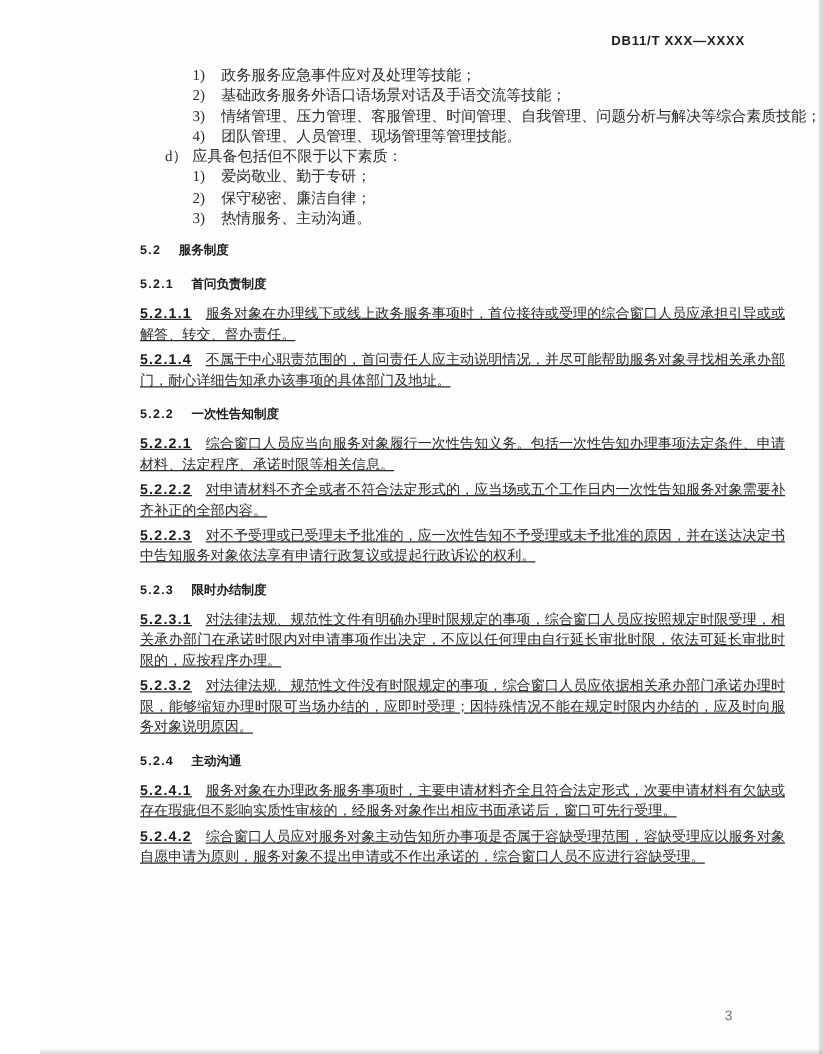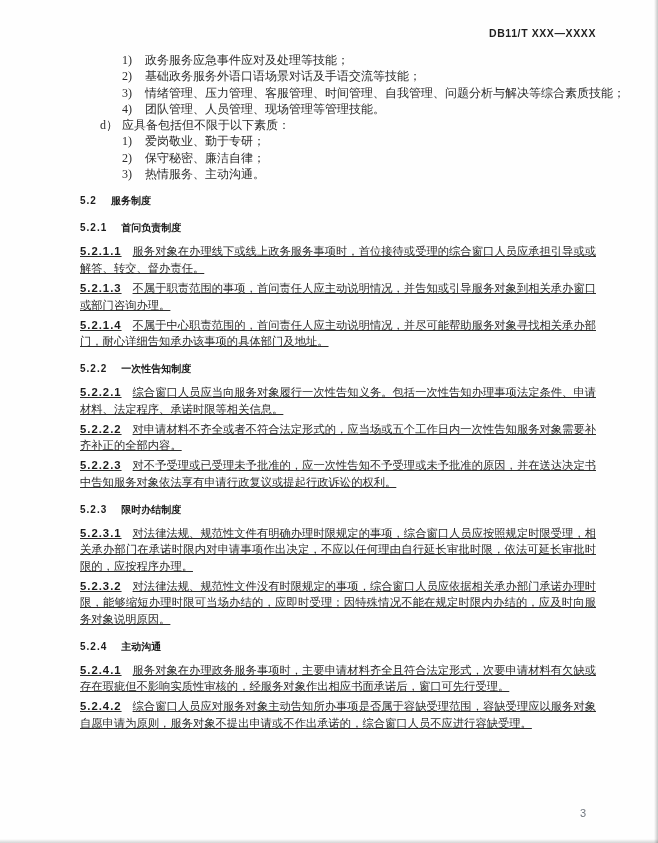--- a/index.html
+++ b/index.html
@@ -2,21 +2,21 @@
 <html><head>
 <meta charset="utf-8">
 <style>
   html,body{margin:0;padding:0;}
   body{
     width:658px;height:843px;position:relative;overflow:hidden;
     background:#ffffff;
     font-family:"Liberation Serif","DejaVu Serif",serif;
     color:#2b2b2b;
   }
-  .page{position:absolute;inset:0;background:#fefefe;}
+  .page{position:absolute;inset:0;background:#fefefe;margin-left:32px;}
   .edge-right{position:absolute;top:0;right:0;width:4px;height:100%;
     background:linear-gradient(to right,rgba(0,0,0,0),rgba(0,0,0,0.22));}
   .edge-bottom{position:absolute;left:0;bottom:0;width:100%;height:4px;
     background:linear-gradient(to bottom,rgba(0,0,0,0),rgba(0,0,0,0.16));}
 
   .doc-header{
     position:absolute;top:27px;right:62px;
     font-family:"Liberation Sans","DejaVu Sans",sans-serif;
     font-weight:bold;font-size:10.5px;letter-spacing:0.6px;color:#1f1f1f;
   }
@@ -65,21 +65,20 @@
       <div class="li li2"><span class="marker">2)</span><span class="li-text">基础政务服务外语口语场景对话及手语交流等技能；</span></div>
       <div class="li li2"><span class="marker">3)</span><span class="li-text">情绪管理、压力管理、客服管理、时间管理、自我管理、问题分析与解决等综合素质技能；</span></div>
       <div class="li li2"><span class="marker">4)</span><span class="li-text">团队管理、人员管理、现场管理等管理技能。</span></div>
       <div class="li li1"><span class="marker">d）</span><span class="li-text">应具备包括但不限于以下素质：</span></div>
       <div class="li li2"><span class="marker">1)</span><span class="li-text">爱岗敬业、勤于专研；</span></div>
       <div class="li li2"><span class="marker">2)</span><span class="li-text">保守秘密、廉洁自律；</span></div>
       <div class="li li2"><span class="marker">3)</span><span class="li-text">热情服务、主动沟通。</span></div>
       <div class="h h2"><span class="hnum">5.2</span><span class="htitle">服务制度</span></div>
       <div class="h h3"><span class="hnum">5.2.1</span><span class="htitle">首问负责制度</span></div>
       <p class="para"><span class="pnum">5.2.1.1</span><span class="ptext">服务对象在办理线下或线上政务服务事项时，首位接待或受理的综合窗口人员应承担引导或或解答、转交、督办责任。</span></p>
-      <p class="para"><span class="pnum">5.2.1.3</span><span class="ptext">不属于职责范围的事项，首问责任人应主动说明情况，并告知或引导服务对象到相关承办窗口或部门咨询办理。</span></p>
       <p class="para"><span class="pnum">5.2.1.4</span><span class="ptext">不属于中心职责范围的，首问责任人应主动说明情况，并尽可能帮助服务对象寻找相关承办部门，耐心详细告知承办该事项的具体部门及地址。</span></p>
       <div class="h h3"><span class="hnum">5.2.2</span><span class="htitle">一次性告知制度</span></div>
       <p class="para"><span class="pnum">5.2.2.1</span><span class="ptext">综合窗口人员应当向服务对象履行一次性告知义务。包括一次性告知办理事项法定条件、申请材料、法定程序、承诺时限等相关信息。</span></p>
       <p class="para"><span class="pnum">5.2.2.2</span><span class="ptext">对申请材料不齐全或者不符合法定形式的，应当场或五个工作日内一次性告知服务对象需要补齐补正的全部内容。</span></p>
       <p class="para"><span class="pnum">5.2.2.3</span><span class="ptext">对不予受理或已受理未予批准的，应一次性告知不予受理或未予批准的原因，并在送达决定书中告知服务对象依法享有申请行政复议或提起行政诉讼的权利。</span></p>
       <div class="h h3"><span class="hnum">5.2.3</span><span class="htitle">限时办结制度</span></div>
       <p class="para"><span class="pnum">5.2.3.1</span><span class="ptext">对法律法规、规范性文件有明确办理时限规定的事项，综合窗口人员应按照规定时限受理，相关承办部门在承诺时限内对申请事项作出决定，不应以任何理由自行延长审批时限，依法可延长审批时限的，应按程序办理。</span></p>
       <p class="para"><span class="pnum">5.2.3.2</span><span class="ptext">对法律法规、规范性文件没有时限规定的事项，综合窗口人员应依据相关承办部门承诺办理时限，能够缩短办理时限可当场办结的，应即时受理；因特殊情况不能在规定时限内办结的，应及时向服务对象说明原因。</span></p>
       <div class="h h3"><span class="hnum">5.2.4</span><span class="htitle">主动沟通</span></div>
       <p class="para"><span class="pnum">5.2.4.1</span><span class="ptext">服务对象在办理政务服务事项时，主要申请材料齐全且符合法定形式，次要申请材料有欠缺或存在瑕疵但不影响实质性审核的，经服务对象作出相应书面承诺后，窗口可先行受理。</span></p>

